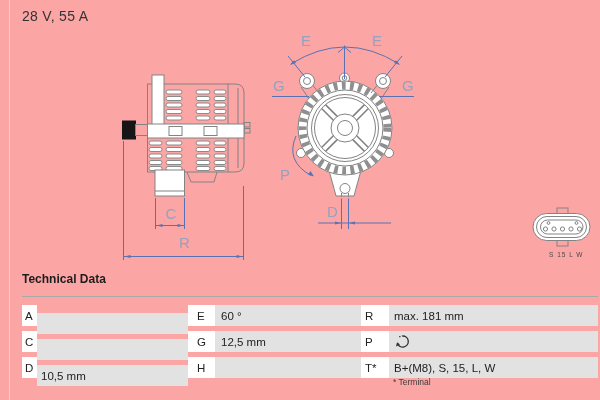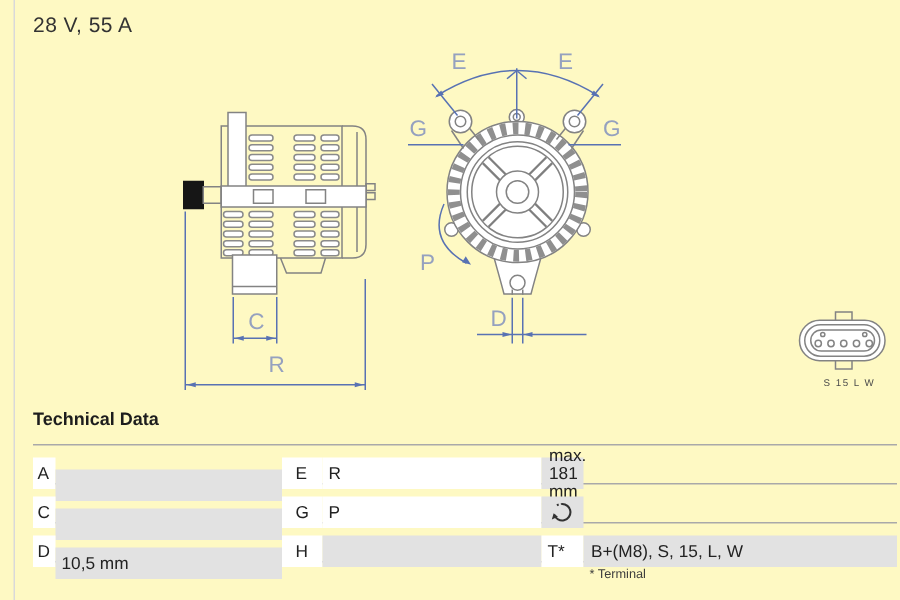--- a/index.html
+++ b/index.html
@@ -1,16 +1,16 @@
 <!DOCTYPE html>
 <html><head>
 <meta charset="utf-8">
 <style>
   html,body{margin:0;padding:0;background:#fff;}
-  .page{position:relative;width:600px;height:400px;background:#fef9c3;overflow:hidden;
+  .page{position:relative;width:600px;height:400px;background:#fca5a5;overflow:hidden;
         font-family:"Liberation Sans", sans-serif;}
   .left-border{position:absolute;left:9px;top:0;width:1px;height:400px;background:#d9d9d9;}
   .spec-title{position:absolute;left:22px;top:8px;font-size:14px;color:#333;letter-spacing:.3px;}
   svg.drawing{position:absolute;left:0;top:0;}
   svg text{font-family:"Liberation Sans", sans-serif;}
   .g{stroke:#838383;fill:none;stroke-width:1;}
   .gw{stroke:#838383;fill:#ffffff;stroke-width:1;}
   .fin{stroke:#8a8a8a;fill:#ffffff;stroke-width:1;}
   .teeth{stroke:#8f8f8f;fill:none;stroke-width:8;stroke-dasharray:3.8 4.4;}
   .spoke-g{stroke:#7f7f7f;stroke-width:7;}
@@ -199,28 +199,30 @@
   </svg>
 
   <div class="tech-title">Technical Data</div>
 
   <div class="tech-table">
     <div class="t-line"></div>
     <div class="t-row">
       <div class="k c1k">A</div>
       <div class="v c1v"></div>
       <div class="k c2k">E</div>
+      <div class="v c2v">60 °</div>
       <div class="k c3k">R</div>
       <div class="v c3v">max. 181 mm</div>
     </div>
     <div class="t-line"></div>
     <div class="t-row">
       <div class="k c1k">C</div>
       <div class="v c1v"></div>
       <div class="k c2k">G</div>
+      <div class="v c2v">12,5 mm</div>
       <div class="k c3k">P</div>
       <div class="v c3v">
         <svg class="rot-icon" width="17" height="17" viewBox="0 0 16 16">
           <path d="M 8 2.8 A 5.2 5.2 0 1 1 3.3 9.6" fill="none" stroke="#333" stroke-width="1.3"></path>
           <path d="M 5.0 3.7 A 5.2 5.2 0 0 1 8 2.8" fill="none" stroke="#333" stroke-width="1.3" stroke-dasharray="1.2 1.4"></path>
           <polygon points="1.8,12.6 2.9,8.7 5.6,10.8" fill="#333"></polygon>
         </svg>
       </div>
     </div>
     <div class="t-line"></div>

